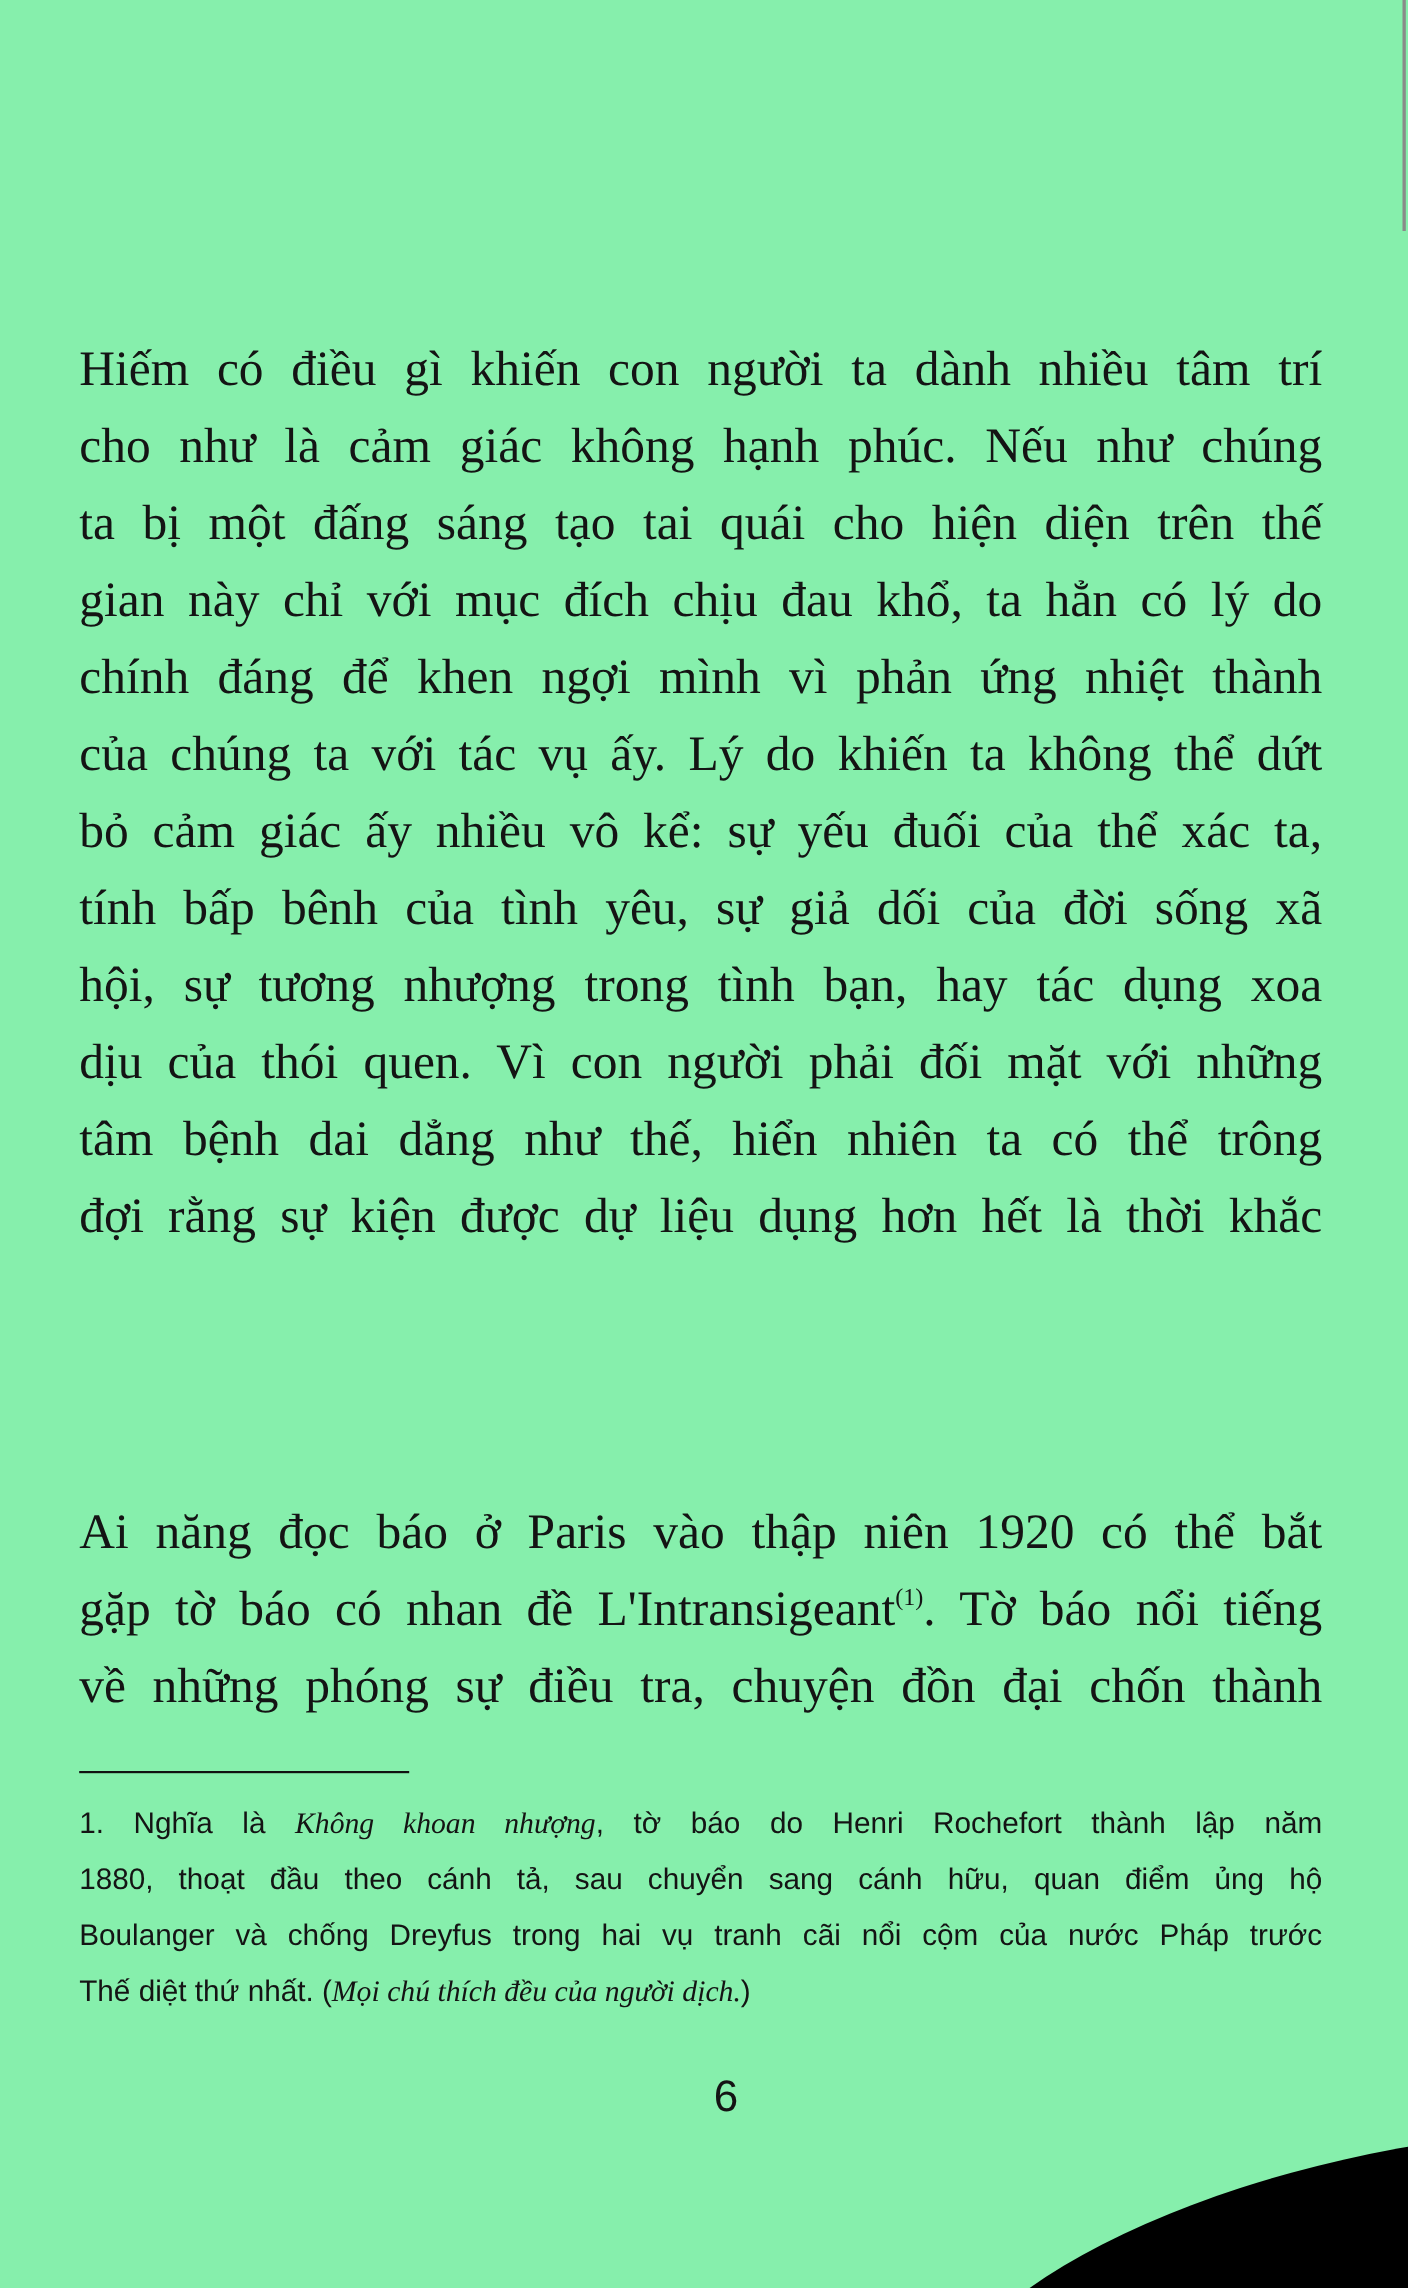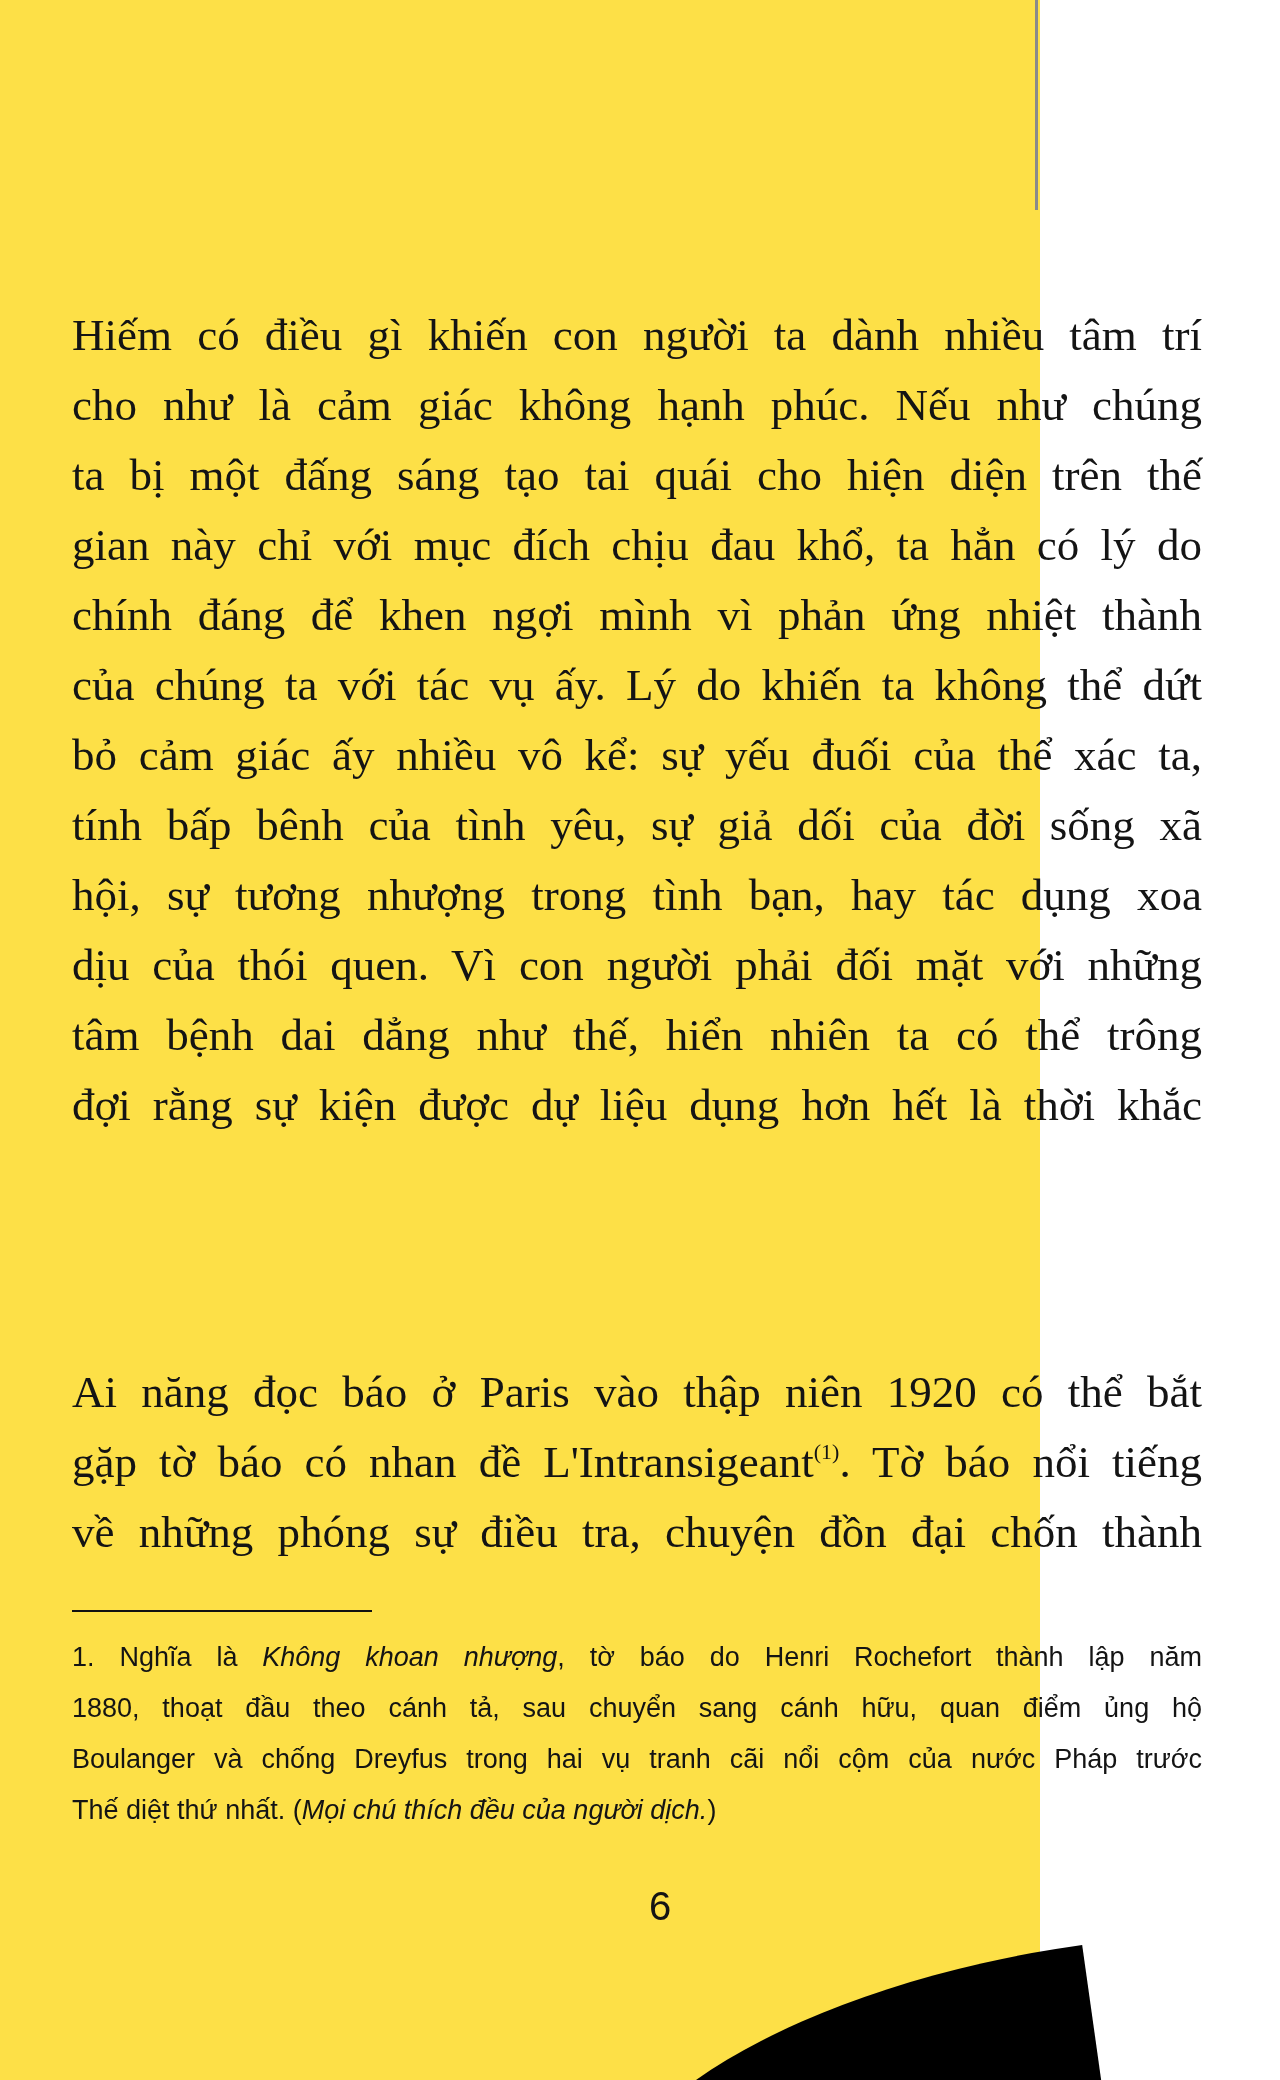--- a/index.html
+++ b/index.html
@@ -1,30 +1,30 @@
 <!DOCTYPE html>
 <html><head>
 <meta charset="utf-8">
 <style>
   html, body { margin: 0; padding: 0; background: #ffffff; }
   body { width: 1280px; height: 2080px; position: relative; overflow: hidden; color: #111; }
-  .page { position: absolute; left: 0; top: 0; width: 1040px; height: 2080px; background: #fde047; }
+  .page { position: absolute; left: 0; top: 0; width: 1280px; height: 2080px; background: #86efac; }
   .edge-line { position: absolute; right: 2px; top: 0; width: 3px; height: 210px; background: #8a8a8a; }
   .body-text { position: absolute; left: 72px; width: 1130px; font-family: "Liberation Serif", "DejaVu Serif", serif; font-size: 45px; line-height: 70px; color: #141414; }
   .body-text .line { display: block; white-space: nowrap; text-align: justify; text-align-last: justify; height: 70px; }
   .body-text .line.last { text-align-last: left; }
   #para1 { top: 300px; }
   #para2 { top: 1357px; }
   .line .it { }
   .line sup { font-size: 22px; vertical-align: 18px; line-height: 0; }
   .rule { position: absolute; left: 72px; top: 1610px; width: 300px; height: 2px; background: #111; }
   .footnotes { position: absolute; left: 72px; top: 1632px; width: 1130px; font-family: "Liberation Sans", "DejaVu Sans", sans-serif; font-size: 27px; line-height: 51px; color: #141414; }
   .footnotes .line { display: block; white-space: nowrap; text-align: justify; text-align-last: justify; }
   .footnotes .line.last { text-align-last: left; }
-  .footnotes .it { font-style: italic; }
+  .footnotes .it { font-style: italic; font-family: Liberation Serif, serif; }
   .page-number { position: absolute; left: 640px; top: 1884px; width: 40px; text-align: center; font-family: "Liberation Sans", "DejaVu Sans", sans-serif; font-size: 40px; color: #141414; }
   .corner-shadow { position: absolute; right: -60px; bottom: -120px; width: 520px; height: 220px; border-radius: 100% 0 0 0; background: #000; transform: rotate(-8deg); }
 </style>
 </head>
 <body>
 
 <div class="page">
   <div class="edge-line"></div>
 
   <div id="para1" class="body-text">

